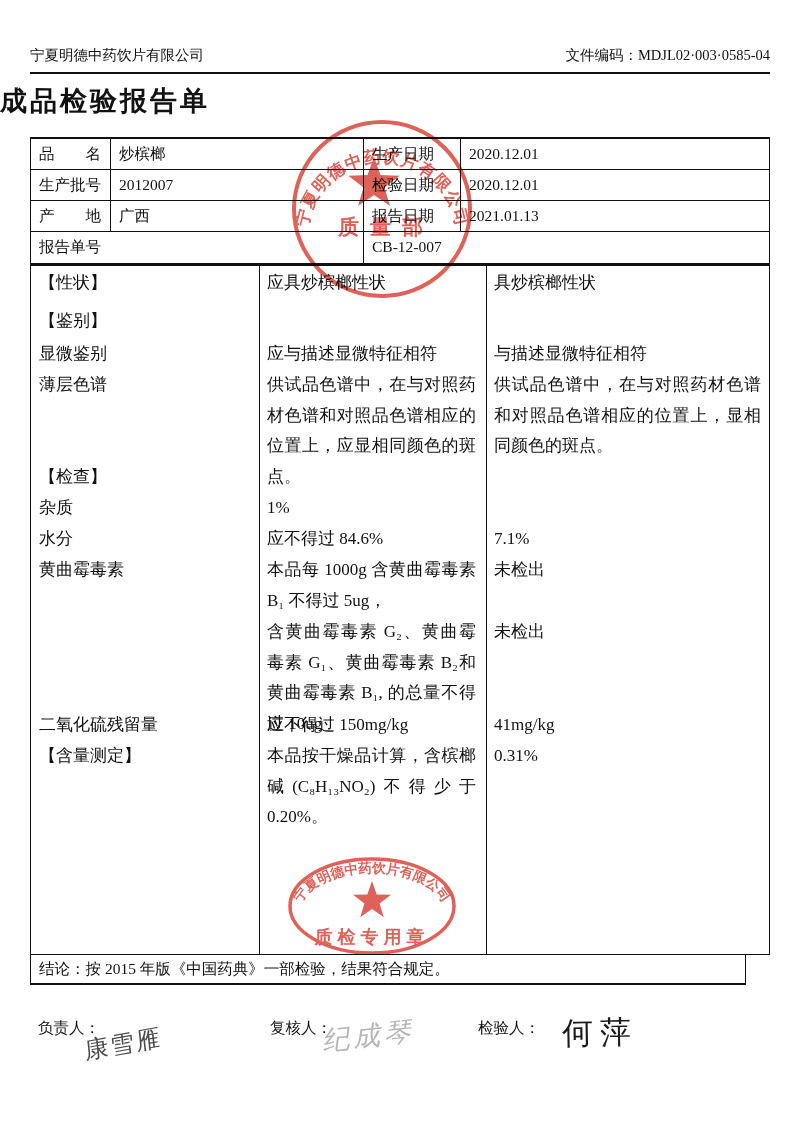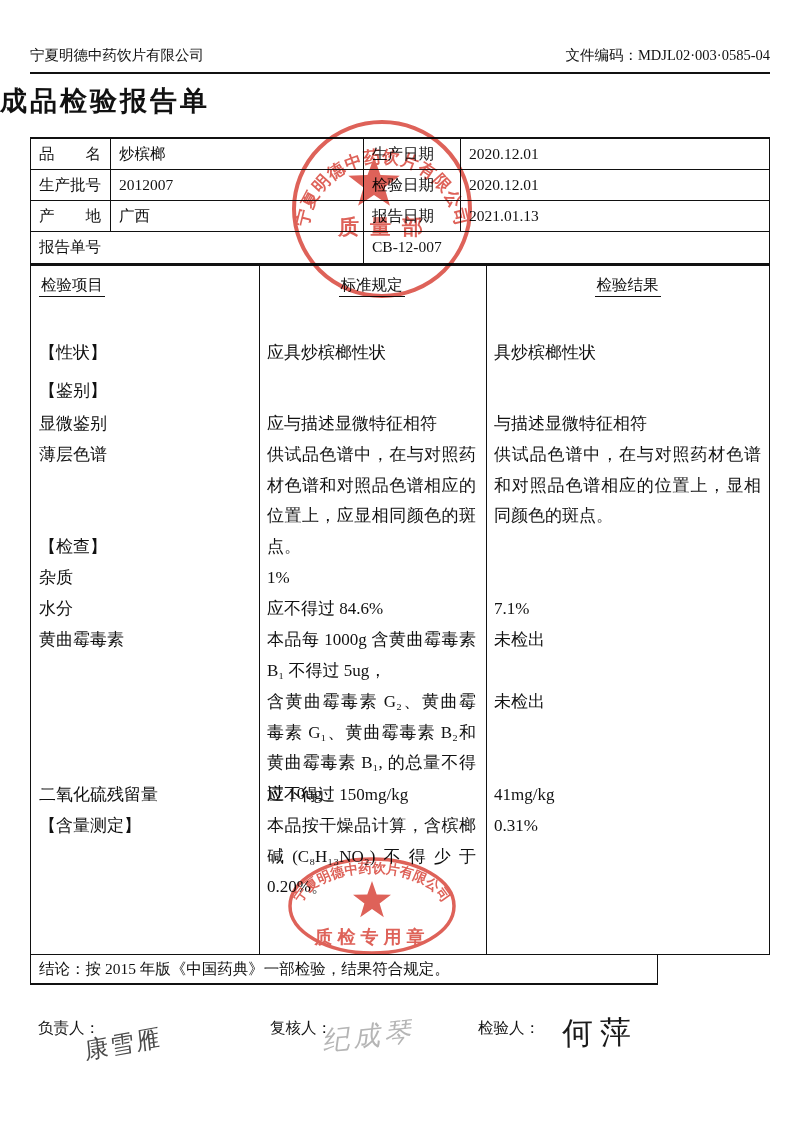--- a/index.html
+++ b/index.html
@@ -29,21 +29,21 @@
   .vl1{left:228px;} .vl2{left:455px;}
   .mrow{display:grid;grid-template-columns:228px 227px 285px;box-sizing:border-box;}
   .c{padding:2px 10px 0 8px;font-size:17px;line-height:30.5px;box-sizing:border-box;}
   .c.jt{text-align:justify;}
   .h-hdr{height:70px;} .h38{height:38px;} .h33{height:33px;} .h31{height:31px;}
   .h92{height:92px;} .h62{height:62px;} .h93{height:93px;}
   .mhead .c{padding-top:8px;line-height:22px;font-size:15.5px;}
   .mhead .c2h,.mhead .c3h{text-align:center;}
   .mhead span{border-bottom:1px solid #111;padding:0 2px 3px 2px;}
   
-  .conclusion{position:absolute;left:30px;top:954px;width:628px;height:31px;
+  .conclusion{position:absolute;left:30px;top:954px;width:716px;height:31px;
     border:1px solid #111;border-bottom:2px solid #111;box-sizing:border-box;
     font-size:15.5px;line-height:28px;padding-left:8px;}
   
   .sig-label{position:absolute;font-size:15.5px;}
   .sig{position:absolute;white-space:nowrap;}
   .sig1{left:84px;top:1028px;font-size:24px;color:#4a4a4a;letter-spacing:2px;
     transform:rotate(-10deg) skewX(-4deg);}
   .sig2{left:324px;top:1018px;font-size:27px;color:#b5b5b5;letter-spacing:4px;
     transform:rotate(-6deg) skewX(-14deg);}
   .sig3{left:562px;top:1012px;font-size:31px;color:#1a1a1a;letter-spacing:7px;
@@ -87,25 +87,20 @@
     <div class="irow last">
       <div class="icell bdr">报告单号</div>
       <div class="icell">CB-12-007</div>
     </div>
   </div>
 
   <div class="main-table">
     <div class="vline vl1"></div>
     <div class="vline vl2"></div>
 
-    <div class="mrow mhead h-hdr">
-      <div class="c"><span>检验项目</span></div>
-      <div class="c c2h"><span>标准规定</span></div>
-      <div class="c c3h"><span>检验结果</span></div>
-    </div>
 
     <div class="mrow h38">
       <div class="c">【性状】</div>
       <div class="c">应具炒槟榔性状</div>
       <div class="c">具炒槟榔性状</div>
     </div>
 
     <div class="mrow h33">
       <div class="c">【鉴别】</div>
       <div class="c"></div>

